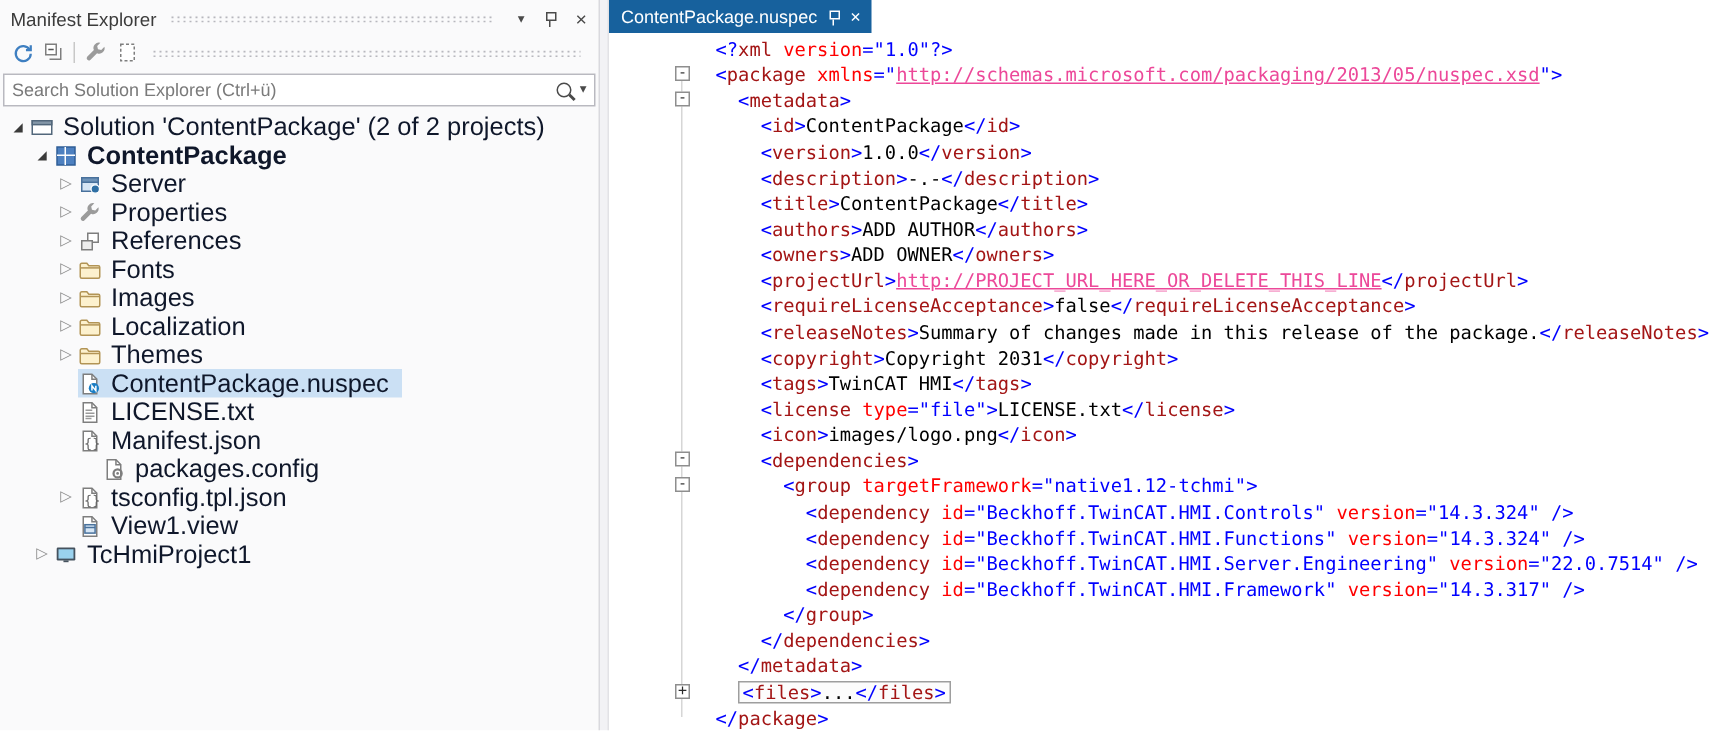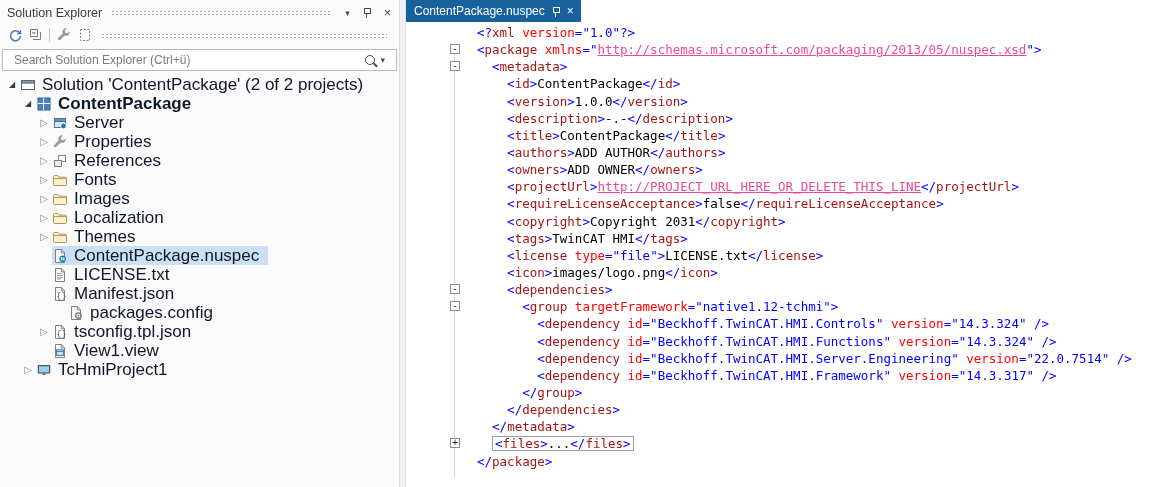--- a/index.html
+++ b/index.html
@@ -17,21 +17,21 @@
   .x{font-size:13px;line-height:1;color:#4A4A4A}
   .pin-glyph{position:relative;width:9px;height:12px;display:inline-block;color:#4A4A4A}
   .pin-glyph::before{content:"";position:absolute;left:1px;top:1px;width:5px;height:4px;border:1px solid currentColor}
   .pin-glyph::after{content:"";position:absolute;left:3px;top:7px;width:1px;height:4px;background:currentColor}
   .panel-toolbar{height:26px;display:flex;align-items:center;padding:1px 6px 3px 4px}
   .tb-icons{display:flex;align-items:center}
   .tb-btn{width:21px;height:20px;display:flex;align-items:center;justify-content:center}
   .tb-ic{width:16px;height:16px;display:block}
   .tb-divider{width:1px;height:14px;background:#C8C8C8;margin:0 3px}
   .search-row{padding:0 2px 4px 2px}
-  .search-box{height:22px;border:1px solid #B9B9C0;background:#FFF;display:flex;align-items:center;padding:0 11px;gap:5px}
+  .search-box{height:22px;border:1px solid #B9B9C0;background:#FFF;display:flex;align-items:center;padding:0 5px;gap:5px}
   .search-input{flex:1;min-width:0;border:0;outline:0;font:12px "Liberation Sans","DejaVu Sans",sans-serif;color:#333;background:transparent}
   .search-input::placeholder{color:#7A7A7A}
   .mag{width:10px;height:10px;border:1.5px solid #4A4A4A;border-radius:50%;position:relative;flex:none}
   .mag::after{content:"";position:absolute;width:5px;height:1.5px;background:#4A4A4A;transform:rotate(45deg);left:7px;top:8px}
   .tree{flex:1;overflow:hidden}
   .tree-row{height:19px;display:flex;align-items:center;cursor:default}
   .expander{width:16px;flex:none;text-align:center;font-family:"DejaVu Sans",sans-serif}
   .exp-open{font-size:8px;color:#3A3A3A}
   .exp-closed{font-size:10px;color:#8C8C8C}
   .sel-wrap{display:flex;align-items:center;height:19px;padding-right:9px}
@@ -64,21 +64,21 @@
   .tok-u{color:#ec4899;text-decoration:underline}
   .collapse-box{display:inline-block;border:1px solid #9E9E9E;background:#FCFCFC;padding:0 2px;line-height:13px}
 </style>
 </head>
 <body>
 
 <div class="app">
 
   <div class="sol-exp">
     <div class="panel-header">
-      <span class="panel-title">Solution Explorer</span>
+      <span class="panel-title">Manifest Explorer</span>
       <span class="grip"></span>
       <span class="hdr-btn">
           <span class="chev">▾</span>
         </span>
       <span class="hdr-btn">
           <span class="pin-glyph"></span>
         </span>
       <span class="hdr-btn">
           <span class="x">×</span>
         </span>
@@ -383,20 +383,24 @@
         <div class="code-line">
           <div class="fold-margin"></div>
           <span class="code-text"><span class="tok-t">    </span><span class="tok-d">&lt;</span><span class="tok-n">projectUrl</span><span class="tok-d">&gt;</span><span class="tok-u">http://PROJECT_URL_HERE_OR_DELETE_THIS_LINE</span><span class="tok-d">&lt;/</span><span class="tok-n">projectUrl</span><span class="tok-d">&gt;</span></span>
         </div>
         <div class="code-line">
           <div class="fold-margin"></div>
           <span class="code-text"><span class="tok-t">    </span><span class="tok-d">&lt;</span><span class="tok-n">requireLicenseAcceptance</span><span class="tok-d">&gt;</span><span class="tok-t">false</span><span class="tok-d">&lt;/</span><span class="tok-n">requireLicenseAcceptance</span><span class="tok-d">&gt;</span></span>
         </div>
         <div class="code-line">
           <div class="fold-margin"></div>
+          <span class="code-text"><span class="tok-t">    </span><span class="tok-d">&lt;</span><span class="tok-n">releaseNotes</span><span class="tok-d">&gt;</span><span class="tok-t">Summary of changes made in this release of the package.</span><span class="tok-d">&lt;/</span><span class="tok-n">releaseNotes</span><span class="tok-d">&gt;</span></span>
+        </div>
+        <div class="code-line">
+          <div class="fold-margin"></div>
           <span class="code-text"><span class="tok-t">    </span><span class="tok-d">&lt;</span><span class="tok-n">copyright</span><span class="tok-d">&gt;</span><span class="tok-t">Copyright 2031</span><span class="tok-d">&lt;/</span><span class="tok-n">copyright</span><span class="tok-d">&gt;</span></span>
         </div>
         <div class="code-line">
           <div class="fold-margin"></div>
           <span class="code-text"><span class="tok-t">    </span><span class="tok-d">&lt;</span><span class="tok-n">tags</span><span class="tok-d">&gt;</span><span class="tok-t">TwinCAT HMI</span><span class="tok-d">&lt;/</span><span class="tok-n">tags</span><span class="tok-d">&gt;</span></span>
         </div>
         <div class="code-line">
           <div class="fold-margin"></div>
           <span class="code-text"><span class="tok-t">    </span><span class="tok-d">&lt;</span><span class="tok-n">license</span><span class="tok-a"> type</span><span class="tok-d">="</span><span class="tok-v">file</span><span class="tok-d">"&gt;</span><span class="tok-t">LICENSE.txt</span><span class="tok-d">&lt;/</span><span class="tok-n">license</span><span class="tok-d">&gt;</span></span>
         </div>

